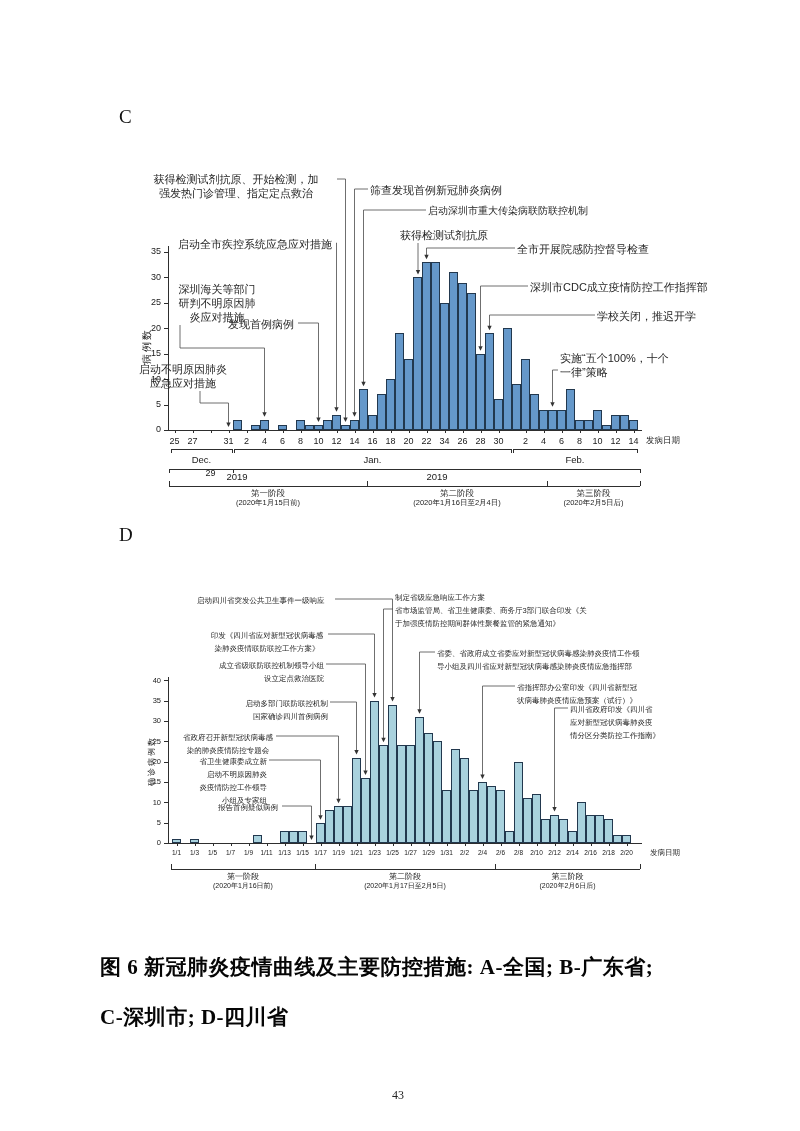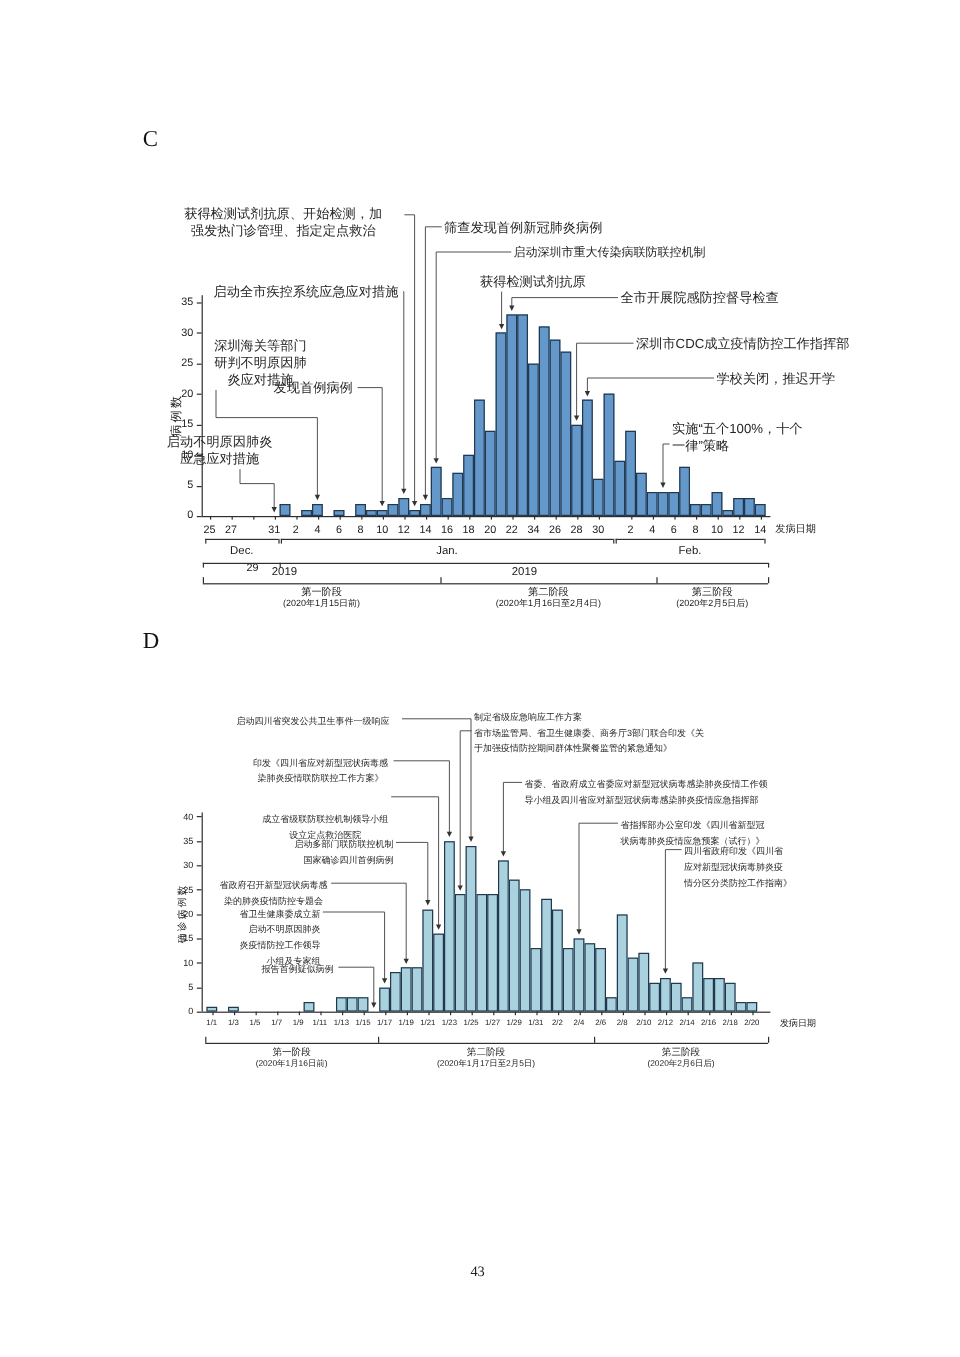--- a/index.html
+++ b/index.html
@@ -10,21 +10,21 @@
   .xtick{position:absolute;text-align:center;white-space:nowrap;}
   .ytick{position:absolute;text-align:right;}
   .ann{position:absolute;white-space:nowrap;color:#262626;}
   .ann div{white-space:nowrap;}
   .bracket-label{position:absolute;text-align:center;white-space:nowrap;}
   .section-label{position:absolute;font-family:"Liberation Serif","DejaVu Serif",serif;
                  font-size:19px;color:#111;}
   .caption{position:absolute;font-family:"Liberation Serif","DejaVu Serif",serif;
            font-weight:bold;font-size:21px;color:#050505;letter-spacing:0.5px;}
   .pagenum{position:absolute;font-family:"Liberation Serif","DejaVu Serif",serif;
-           font-size:12px;color:#222;}
+           font-size:12px;color:#222;margin-top:36px;}
   .ylabel{position:absolute;transform:rotate(-90deg);transform-origin:left top;
           white-space:nowrap;letter-spacing:2px;color:#222;}
   .axis-date{position:absolute;white-space:nowrap;color:#222;}
   svg.overlay{position:absolute;left:0;top:0;pointer-events:none;}
 </style>
 </head>
 <body>
 
 <div id="page">
   <div class="section-label" style="left:119px;top:106px;">C</div>
@@ -345,21 +345,21 @@
       <div class="bracket-label" style="left: 315px; top: 881px; width: 180px; font-size: 7px;">(2020年1月17日至2月5日)</div>
       <div class="bracket-label" style="left: 477.5px; top: 871px; width: 180px; font-size: 8px;">第三阶段</div>
       <div class="bracket-label" style="left: 477.5px; top: 881px; width: 180px; font-size: 7px;">(2020年2月6日后)</div>
       <div class="ann" style="left: 197px; top: 594px; width: 136px; font-size: 7.5px; line-height: 13px; text-align: left;">
         <div>启动四川省突发公共卫生事件一级响应</div>
       </div>
       <div class="ann" style="left: 208px; top: 629px; width: 118px; font-size: 7.5px; line-height: 13px; text-align: center;">
         <div>印发《四川省应对新型冠状病毒感</div>
         <div>染肺炎疫情联防联控工作方案》</div>
       </div>
-      <div class="ann" style="left: 218px; top: 659px; width: 106px; font-size: 7.5px; line-height: 13px; text-align: center; margin-top: 17px;">
+      <div class="ann" style="left: 218px; top: 659px; width: 106px; font-size: 7.5px; line-height: 13px; text-align: right;">
         <div>成立省级联防联控机制领导小组</div>
         <div>设立定点救治医院</div>
       </div>
       <div class="ann" style="left: 240px; top: 697px; width: 88px; font-size: 7.5px; line-height: 13px; text-align: right;">
         <div>启动多部门联防联控机制</div>
         <div>国家确诊四川首例病例</div>
       </div>
       <div class="ann" style="left: 182px; top: 731px; width: 92px; font-size: 7.5px; line-height: 13px; text-align: center;">
         <div>省政府召开新型冠状病毒感</div>
         <div>染的肺炎疫情防控专题会</div>
@@ -386,20 +386,22 @@
         <div>省指挥部办公室印发《四川省新型冠</div>
         <div>状病毒肺炎疫情应急预案（试行）》</div>
       </div>
       <div class="ann" style="left: 570px; top: 703px; width: 95px; font-size: 7.5px; line-height: 13px; text-align: left;">
         <div>四川省政府印发《四川省</div>
         <div>应对新型冠状病毒肺炎疫</div>
         <div>情分区分类防控工作指南》</div>
       </div>
     </div>
 
+  <div class="caption" style="left:100px;top:953px;">图 6 新冠肺炎疫情曲线及主要防控措施: A-全国; B-广东省;</div>
+  <div class="caption" style="left:100px;top:1003px;">C-深圳市; D-四川省</div>
   <div class="pagenum" style="left:392px;top:1052px;">43</div>
 <svg class="overlay" width="800" height="1131">
       <polyline points="337,179 345.5,179 345.5,417.914" fill="none" stroke="#4a4a4a" stroke-width="0.8"></polyline>
       <polygon points="343.3,417.414 347.7,417.414 345.5,421.914" fill="#333"></polygon>
       <polyline points="336,243 336.5,243 336.5,407.742" fill="none" stroke="#4a4a4a" stroke-width="0.8"></polyline>
       <polygon points="334.3,407.242 338.7,407.242 336.5,411.742" fill="#333"></polygon>
       <polyline points="180,325 180,348 264.5,348 264.5,412.828" fill="none" stroke="#4a4a4a" stroke-width="0.8"></polyline>
       <polygon points="262.3,412.328 266.7,412.328 264.5,416.828" fill="#333"></polygon>
       <polyline points="200,391 200,403 228.5,403 228.5,423" fill="none" stroke="#4a4a4a" stroke-width="0.8"></polyline>
       <polygon points="226.3,422.5 230.7,422.5 228.5,427" fill="#333"></polygon>

